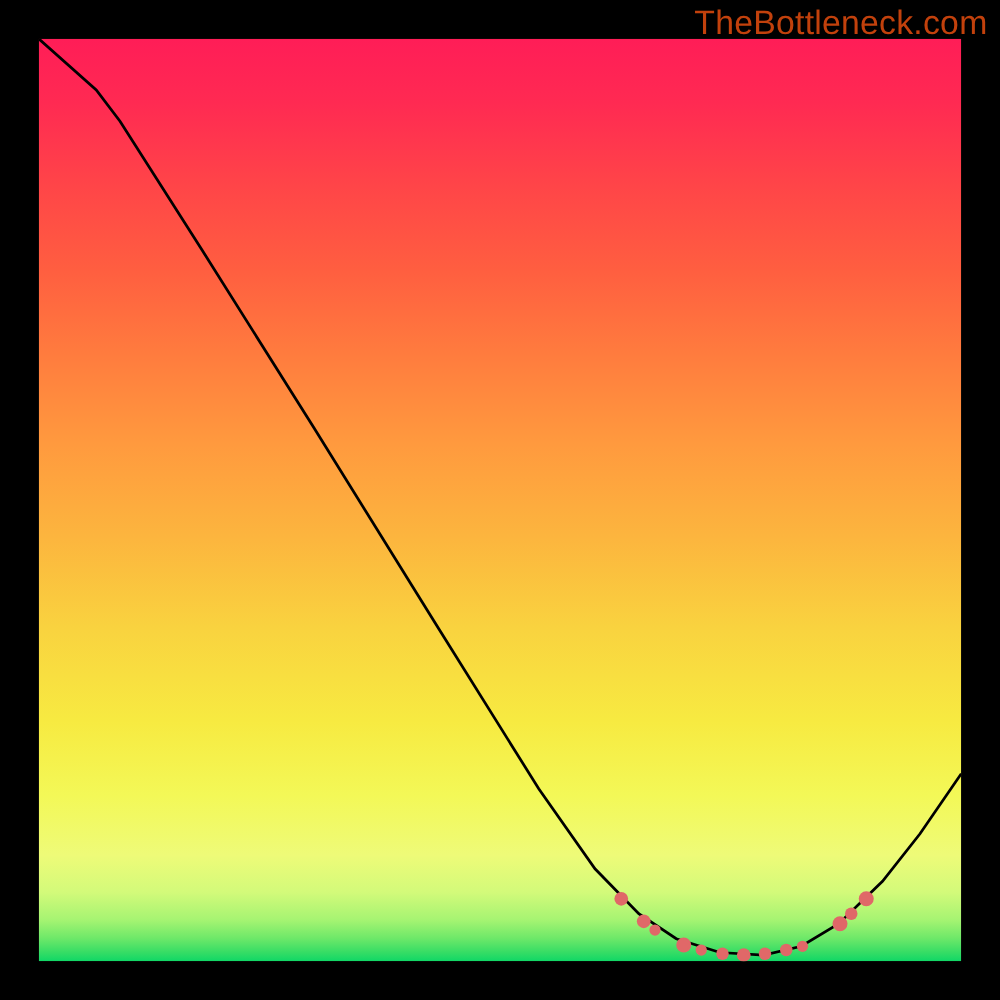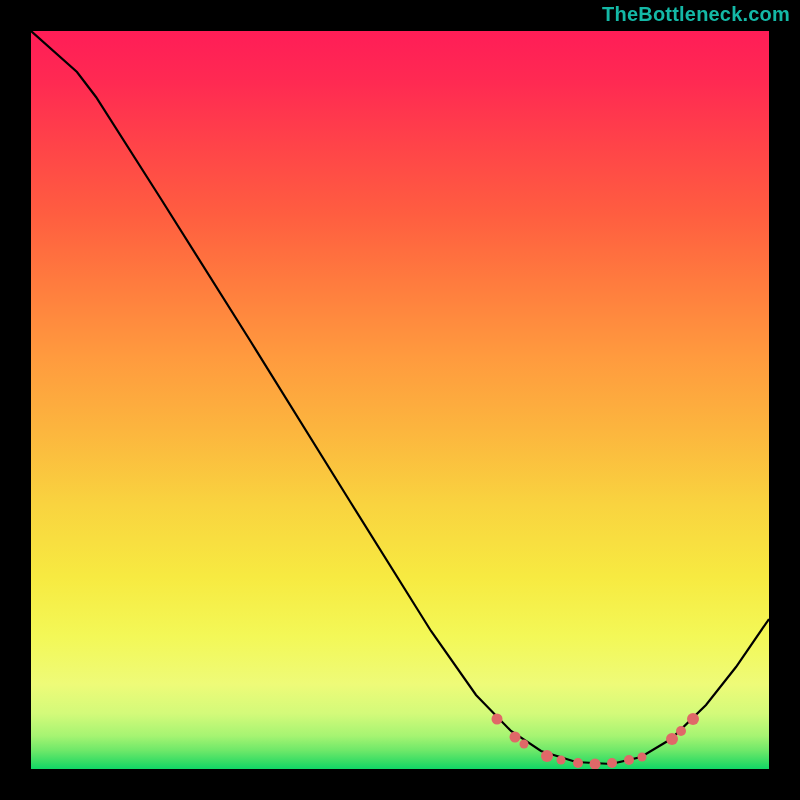--- a/index.html
+++ b/index.html
@@ -8,23 +8,23 @@
     width: 800px;
     height: 800px;
     background: #000;
     overflow: hidden;
     font-family: Arial, Helvetica, sans-serif;
   }
   .watermark {
     position: absolute;
     top: 3px;
     right: 10px;
-    color: #14b8a6;
-    font-size: 20px;
-    font-weight: 700;
+    color: #c2410c;
+    font-size: 27px;
+    font-weight: 400;
     z-index: 5;
     letter-spacing: 0.2px;
   }
   .plot-area {
     position: absolute;
     left: 31px;
     top: 31px;
     width: 738px;
     height: 738px;
   }

